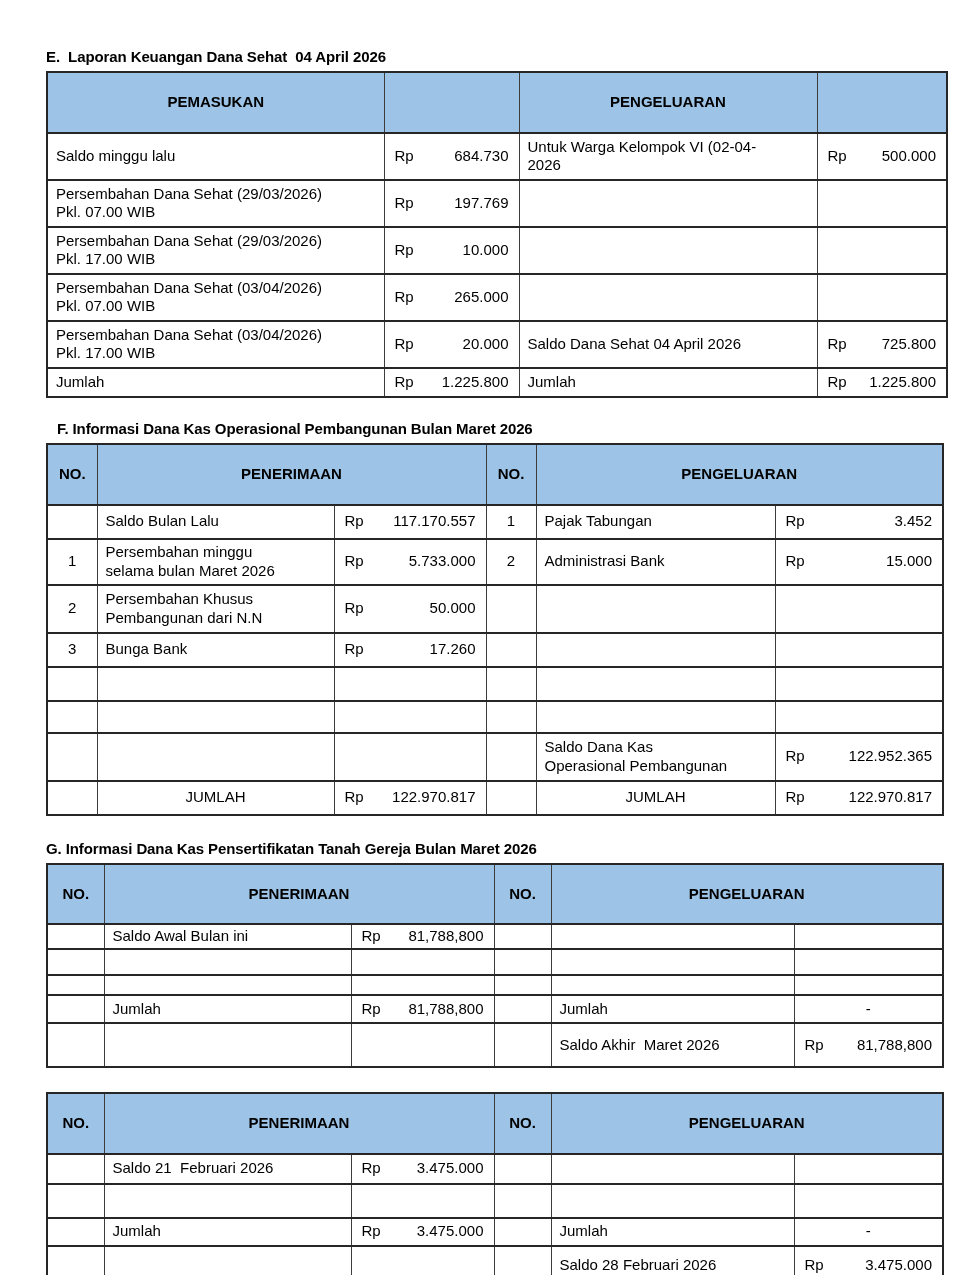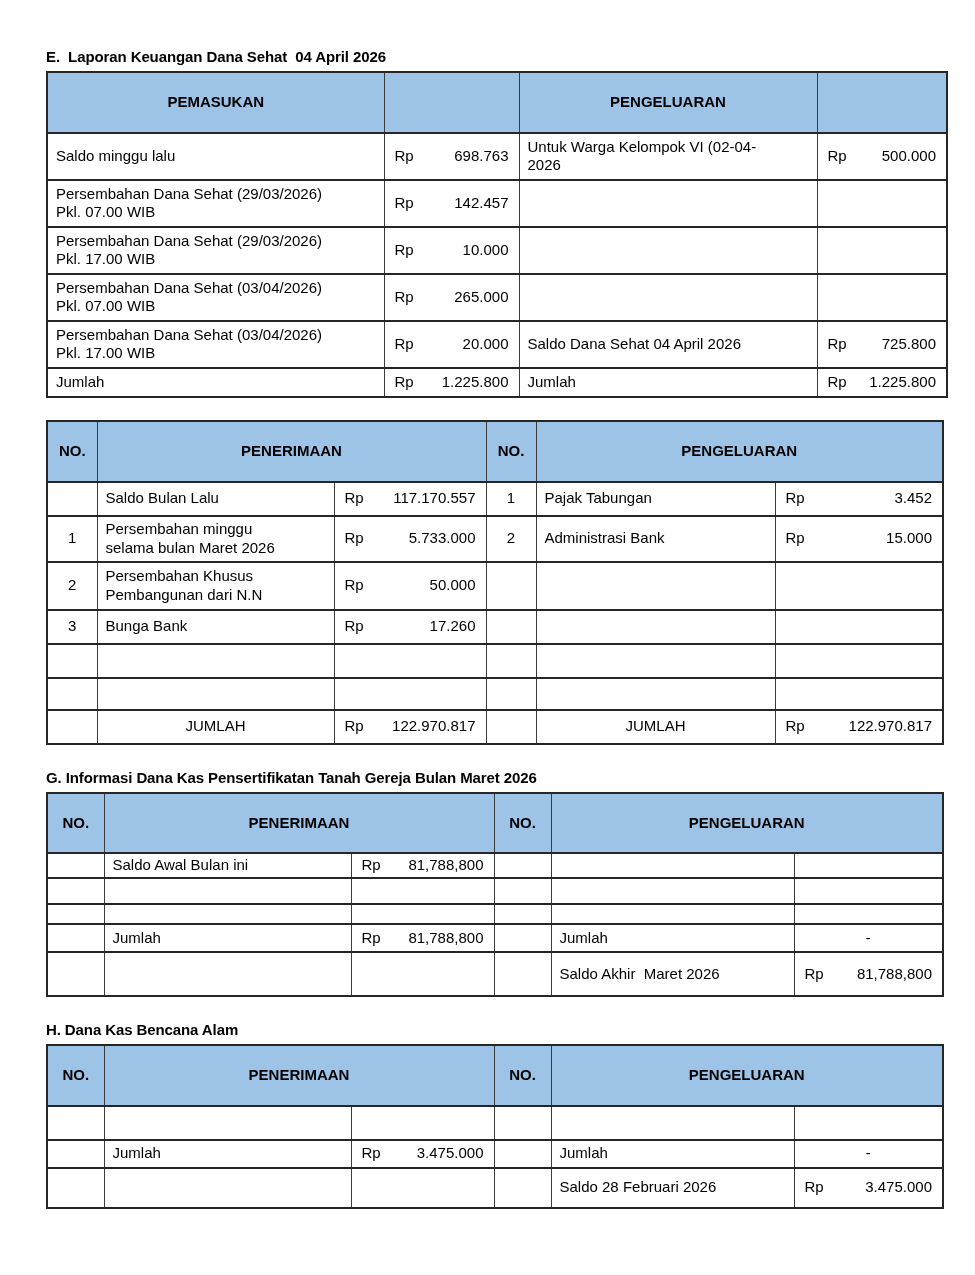--- a/index.html
+++ b/index.html
@@ -58,39 +58,39 @@
         <th>PEMASUKAN</th>
         <th></th>
         <th>PENGELUARAN</th>
         <th></th>
       </tr>
       <tr style="height:47px">
         <td class="desc b">Saldo minggu lalu</td>
         <td>
               <div class="money b">
                 <span>Rp</span>
-                <span class="val">698.763</span>
+                <span class="val">684.730</span>
               </div>
             </td>
         <td class="desc">Untuk Warga Kelompok VI (02-04-
 2026</td>
         <td>
               <div class="money">
                 <span>Rp</span>
                 <span class="val">500.000</span>
               </div>
             </td>
       </tr>
       <tr style="height:47px">
         <td class="desc">Persembahan Dana Sehat (29/03/2026)
 Pkl. 07.00 WIB</td>
         <td>
               <div class="money">
                 <span>Rp</span>
-                <span class="val">142.457</span>
+                <span class="val">197.769</span>
               </div>
             </td>
         <td class="desc"></td>
         <td></td>
       </tr>
       <tr style="height:47px">
         <td class="desc">Persembahan Dana Sehat (29/03/2026)
 Pkl. 17.00 WIB</td>
         <td>
               <div class="money">
@@ -144,20 +144,21 @@
                 <span>Rp</span>
                 <span class="val">1.225.800</span>
               </div>
             </td>
       </tr>
     </tbody>
       </table>
   </div>
 
   <div class="sec gap-f">
+    <div class="sec-title indent">F. Informasi Dana Kas Operasional Pembangunan Bulan Maret 2026</div>
     <table class="tbl-6">
       <colgroup>
           <col style="width:50px">
           <col style="width:237px">
           <col style="width:152px">
           <col style="width:50px">
           <col style="width:239px">
           <col style="width:168px">
         </colgroup>
       <tbody>
@@ -239,20 +240,34 @@
             <td></td>
             <td></td>
       </tr>
       <tr style="height:32px">
         <td></td>
             <td></td>
             <td></td>
             <td></td>
             <td></td>
             <td></td>
+      </tr>
+      <tr style="height:48px">
+        <td></td>
+        <td></td>
+        <td></td>
+        <td></td>
+        <td class="desc">Saldo Dana Kas
+Operasional Pembangunan</td>
+        <td>
+              <div class="money b">
+                <span>Rp</span>
+                <span class="val">122.952.365</span>
+              </div>
+            </td>
       </tr>
       <tr style="height:34px">
         <td></td>
         <td class="center b">JUMLAH</td>
         <td>
               <div class="money b">
                 <span>Rp</span>
                 <span class="val">122.970.817</span>
               </div>
             </td>
@@ -340,37 +355,49 @@
                 <span>Rp</span>
                 <span class="val">81,788,800</span>
               </div>
             </td>
       </tr>
     </tbody>
       </table>
   </div>
 
   <div class="sec">
-    <div class="sec-title">H. Dana Kas Bencana Alam</div>
     <table class="tbl-6">
       <colgroup>
           <col style="width:57px">
           <col style="width:247px">
           <col style="width:143px">
           <col style="width:57px">
           <col style="width:243px">
           <col style="width:149px">
         </colgroup>
       <tbody>
           <tr style="height:28px">
         <th>NO.</th>
         <th colspan="2">PENERIMAAN</th>
         <th>NO.</th>
         <th colspan="2">PENGELUARAN</th>
       </tr>
+      <tr style="height:30px">
+        <td></td>
+        <td class="desc b">Saldo 21 &nbsp;Februari 2026</td>
+        <td>
+              <div class="money b">
+                <span>Rp</span>
+                <span class="val">3.475.000</span>
+              </div>
+            </td>
+        <td></td>
+        <td></td>
+        <td></td>
+      </tr>
       <tr style="height:34px">
         <td></td>
             <td></td>
             <td></td>
             <td></td>
             <td></td>
             <td></td>
       </tr>
       <tr style="height:28px">
         <td></td>

